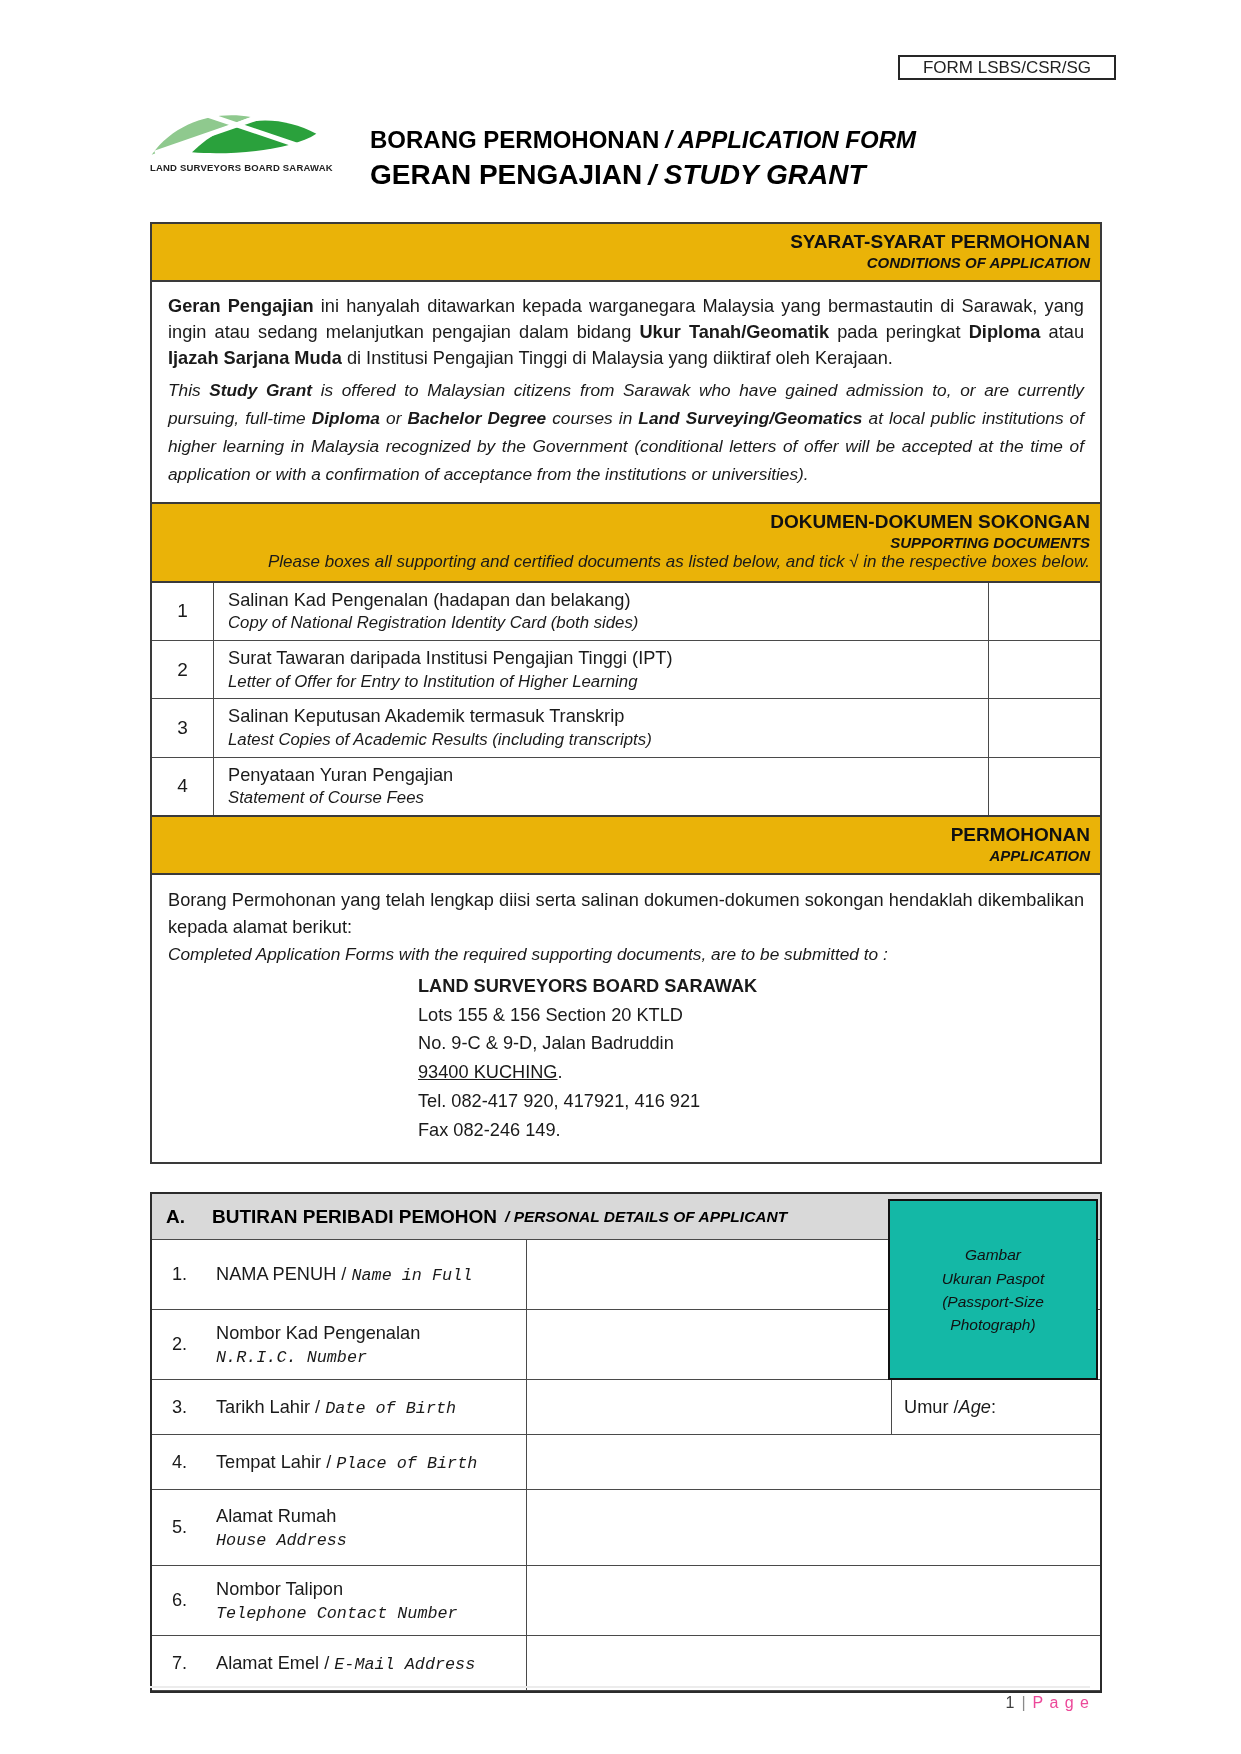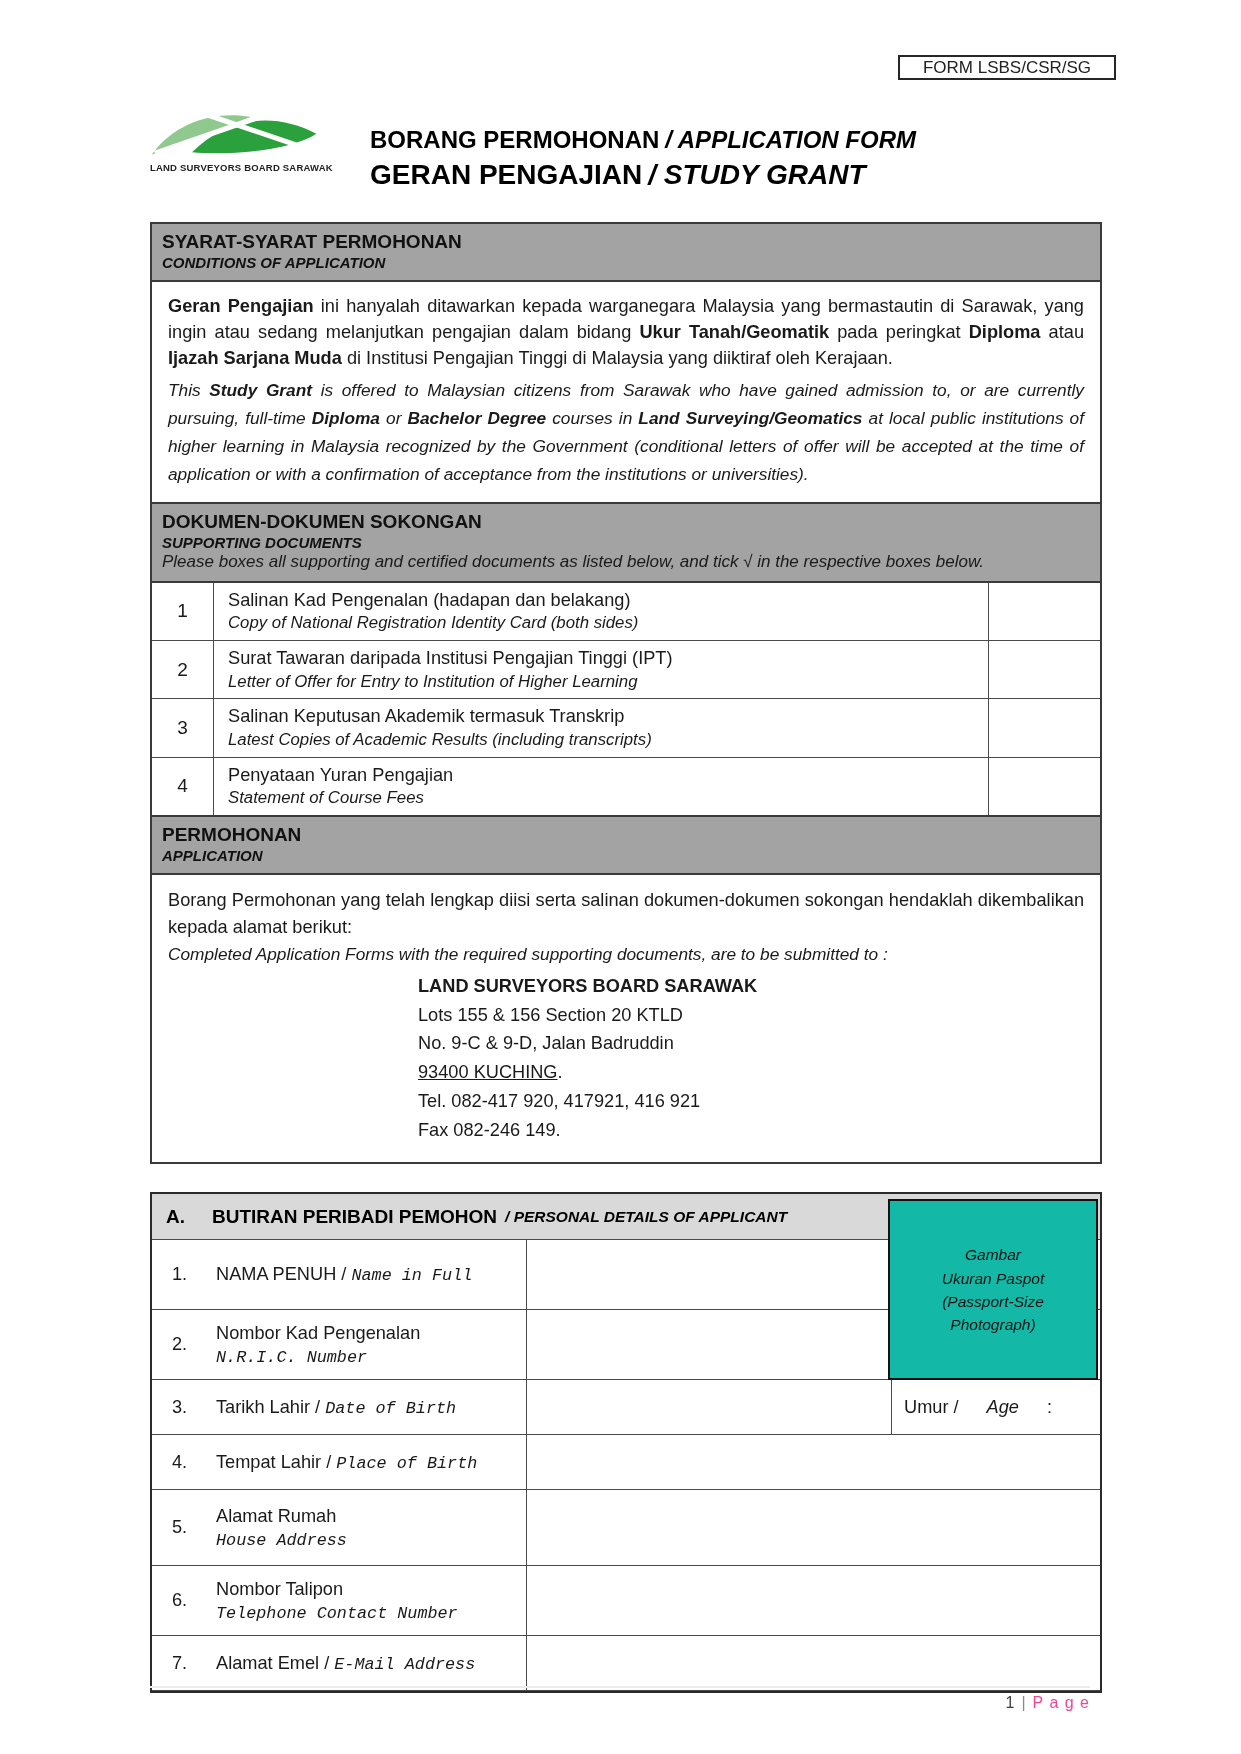--- a/index.html
+++ b/index.html
@@ -22,21 +22,21 @@
   .title-block { position:absolute; top:126px; left:370px; }
   .title-line { font-weight:bold; color:#000; }
   .title-line.l1 { font-size:24px; }
   .title-line.l2 { font-size:28px; margin-top:5px; }
   .title-en { font-style:italic; margin-left:6px; }
 
   
   .content { position:absolute; top:222px; left:150px; width:952px; }
   .main-box { border:2px solid #3a3a3a; }
 
-  .hdr-orange { background:#a3a3a3; text-align:left; padding:7px 10px 9px; border-bottom:2px solid #3a3a3a; }
+  .hdr-orange { background:#eab308; text-align:right; padding:7px 10px 9px; border-bottom:2px solid #3a3a3a; }
   .hdr-orange .h-my { font-size:19px; font-weight:bold; color:#111; }
   .hdr-orange .h-en { font-size:15px; font-weight:bold; font-style:italic; color:#111; margin-top:1px; }
   .hdr-orange .note-my { font-size:18px; margin-top:3px; }
   .hdr-orange .note-en { font-size:17px; font-style:italic; margin-top:1px; }
   .bt { border-top:2px solid #3a3a3a; }
 
   .cond-body { padding:12px 16px 14px; }
   .rich { font-size:18.2px; line-height:1.42; text-align:justify; }
   .rich span.b { font-weight:bold; }
   .cond-en { font-size:17.3px; font-style:italic; line-height:1.62; margin-top:4px; }
@@ -68,21 +68,21 @@
   .arow { display:flex; align-items:stretch; border-bottom:1.6px solid #4a4a4a; }
   .arow:last-child { border-bottom:none; }
   .h70 { min-height:70px; } .h55 { min-height:55px; } .h76 { min-height:76px; }
   .acell-label { width:375px; flex-shrink:0; border-right:1.6px solid #4a4a4a; display:flex; align-items:center; padding:8px 8px 8px 20px; }
   .ano { width:44px; flex-shrink:0; font-size:18.2px; }
   .albl { font-size:18.2px; line-height:1.45; }
   .albl .en { font-style:italic; font-size:16.8px;font-family:Liberation Mono, monospace; }
   .arow.stacked .albl .en { display:block; }
   .acell-input { flex:1; background:#fff; }
   .acell-input.short { flex:none; width:365px; border-right:1.6px solid #4a4a4a; }
-  .acell-age { flex:1; display:flex; align-items:center; padding-left:12px; font-size:18.2px;gap:28px; }
+  .acell-age { flex:1; display:flex; align-items:center; padding-left:12px; font-size:18.2px; }
   .acell-age .en { font-style:italic; }
 
   .photo-box {
     position:absolute; top:5px; left:736px; width:210px; height:181px; z-index:5;
     background:#14b8a6; border:2.5px solid #111;
     display:flex; flex-direction:column; align-items:center; justify-content:center;
     font-style:italic; font-size:15.5px; line-height:1.5; text-align:center; color:#111;
   }
 
   

